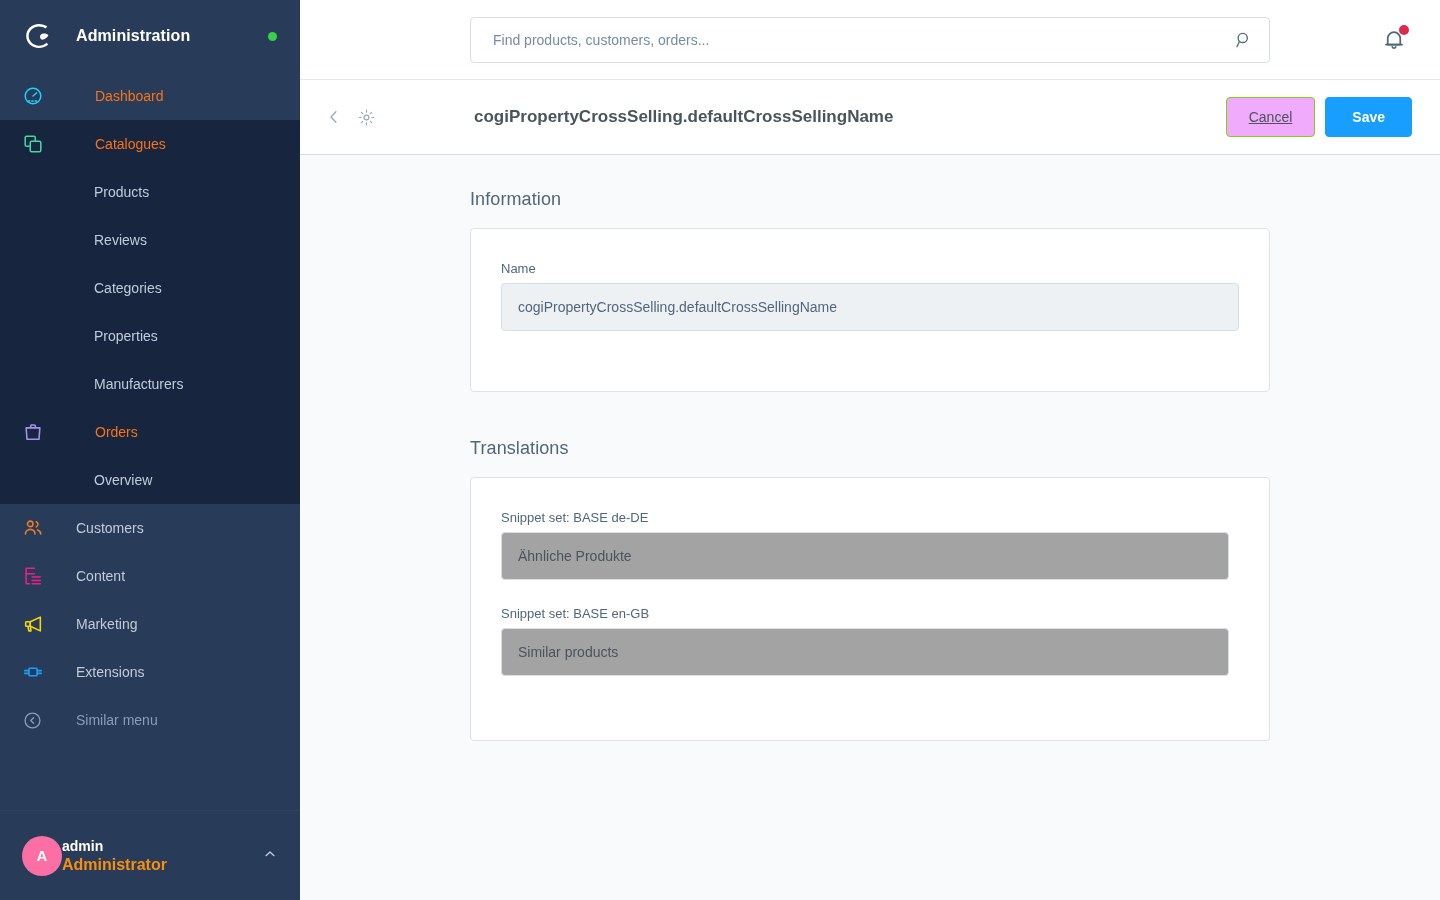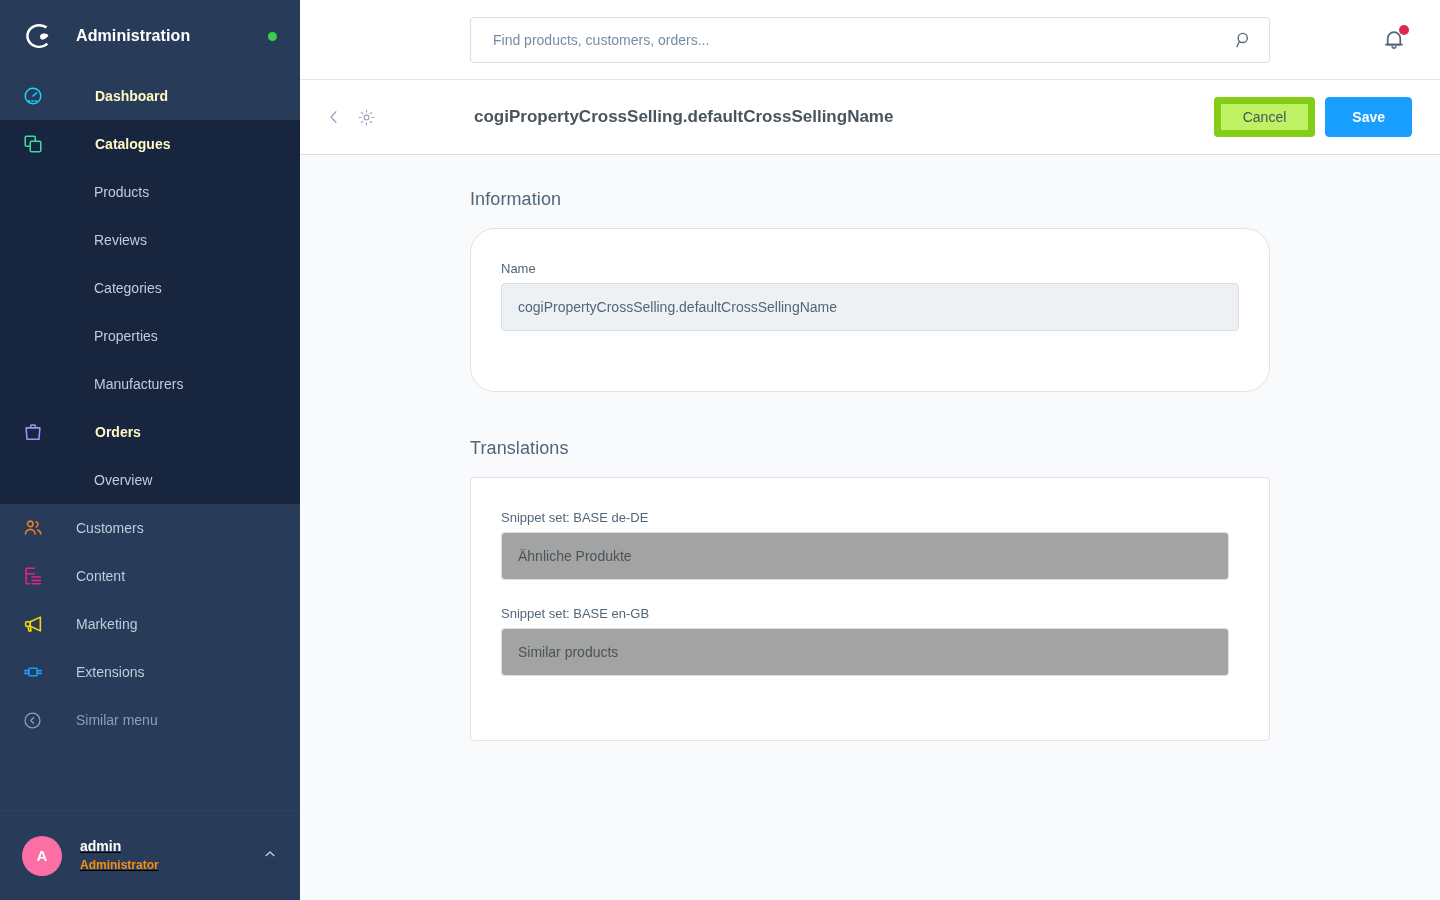--- a/index.html
+++ b/index.html
@@ -39,42 +39,42 @@
     padding-left: 22px; cursor: pointer; position: relative;
   }
   .nav-item .nav-icon {
     width: 34px; height: 24px; flex: 0 0 34px;
     display: flex; align-items: center; justify-content: flex-start;
   }
   .nav-label {
     font-size: 14px; color: #c2cbda; margin-left: 20px;
     white-space: nowrap;
   }
-  .nav-item.is-parent .nav-label { color: #fef9c3; font-weight: bold; margin-left: 39px; }
+  .nav-item.is-parent .nav-label { color: #f97316; font-weight: normal; margin-left: 39px; }
   .nav-item.sub { padding-left: 76px; height: 48px; }
   .nav-item.sub .nav-label { margin-left: 18px; color: #c2cbda; }
 
   .nav-group.expanded { background: #18253f; }
   .nav-item.collapse-item .nav-label { color: #8a9dbb; }
 
   .sb-user {
     flex: 0 0 90px; height: 90px;
     border-top: 1px solid #36486380;
     display: flex; align-items: center; padding: 0 22px;
     cursor: pointer;
   }
   .avatar {
     width: 40px; height: 40px; border-radius: 50%;
     background: #fc6fa4; color: #fff;
     display: flex; align-items: center; justify-content: center;
     font-size: 15px; font-weight: bold; flex: 0 0 40px;
   }
-  .user-meta { margin-left: 18px; flex: 1 1 auto; text-decoration: underline; }
+  .user-meta { flex: 1 1 auto; }
   .user-name { color: #ffffff; font-size: 14px; font-weight: bold; line-height: 19px;}
-  .user-role { color: #f88e10; font-size: 12px; font-weight: bold; line-height: 18px;}
+  .user-role { color: #f88e10; font-size: 16px; font-weight: bold; line-height: 18px;}
   .user-caret { color: #c2cbda; }
 
   
   .main { flex: 1 1 auto; display: flex; flex-direction: column; background: #f9fafb; min-width: 0;}
 
   .topbar {
     height: 80px; flex: 0 0 80px; background: #ffffff;
     border-bottom: 1px solid #e0e6ec;
     display: flex; align-items: center; position: relative;
   }
@@ -121,42 +121,42 @@
     flex: 1 1 auto; white-space: nowrap;
   }
   .sb-actions { display: flex; align-items: center; gap: 10px; flex: 0 0 auto;}
   .btn {
     height: 40px; border-radius: 4px; font-size: 14px;
     font-family: "Liberation Sans", sans-serif; cursor: pointer;
     display: flex; align-items: center; justify-content: center;
     padding: 0 22px;
   }
   .btn-cancel {
-    background: #bef264; border: 7px solid #84cc16; color: #4a545b;
+    background: #f0abfc; border: 1px solid #84cc16; color: #4a545b; text-decoration: underline;
   }
   .btn-save {
     background: #189eff; border: 1px solid #189eff; color: #ffffff; font-weight: bold;
     padding: 0 26px;
   }
 
   .content {
     flex: 1 1 auto; overflow-y: auto; padding: 34px 0 40px 0;
   }
   .content-inner { width: 800px; margin: 0 auto; }
 
   .section-title {
     font-size: 18px; color: #52667a; font-weight: normal;
     margin-bottom: 18px; letter-spacing: .1px;
   }
   .card {
     background: #ffffff; border: 1px solid #dfe3e8;
     border-radius: 4px; padding: 30px;
     margin-bottom: 46px;
   }
-  .card.information { min-height: 164px; padding: 32px 30px 60px 30px; border-radius: 25px; }
+  .card.information { min-height: 164px; padding: 32px 30px 60px 30px; }
   .card.translations { padding: 32px 40px 64px 30px; }
 
   .field-label {
     font-size: 13px; color: #52667a; margin-bottom: 7px; display:block;
   }
   .text-field {
     width: 100%; height: 48px;
     border: 1px solid #d8dde6; border-radius: 4px;
     padding: 0 16px; font-size: 14px; color: #4a545b;
     font-family: "Liberation Sans", sans-serif;

